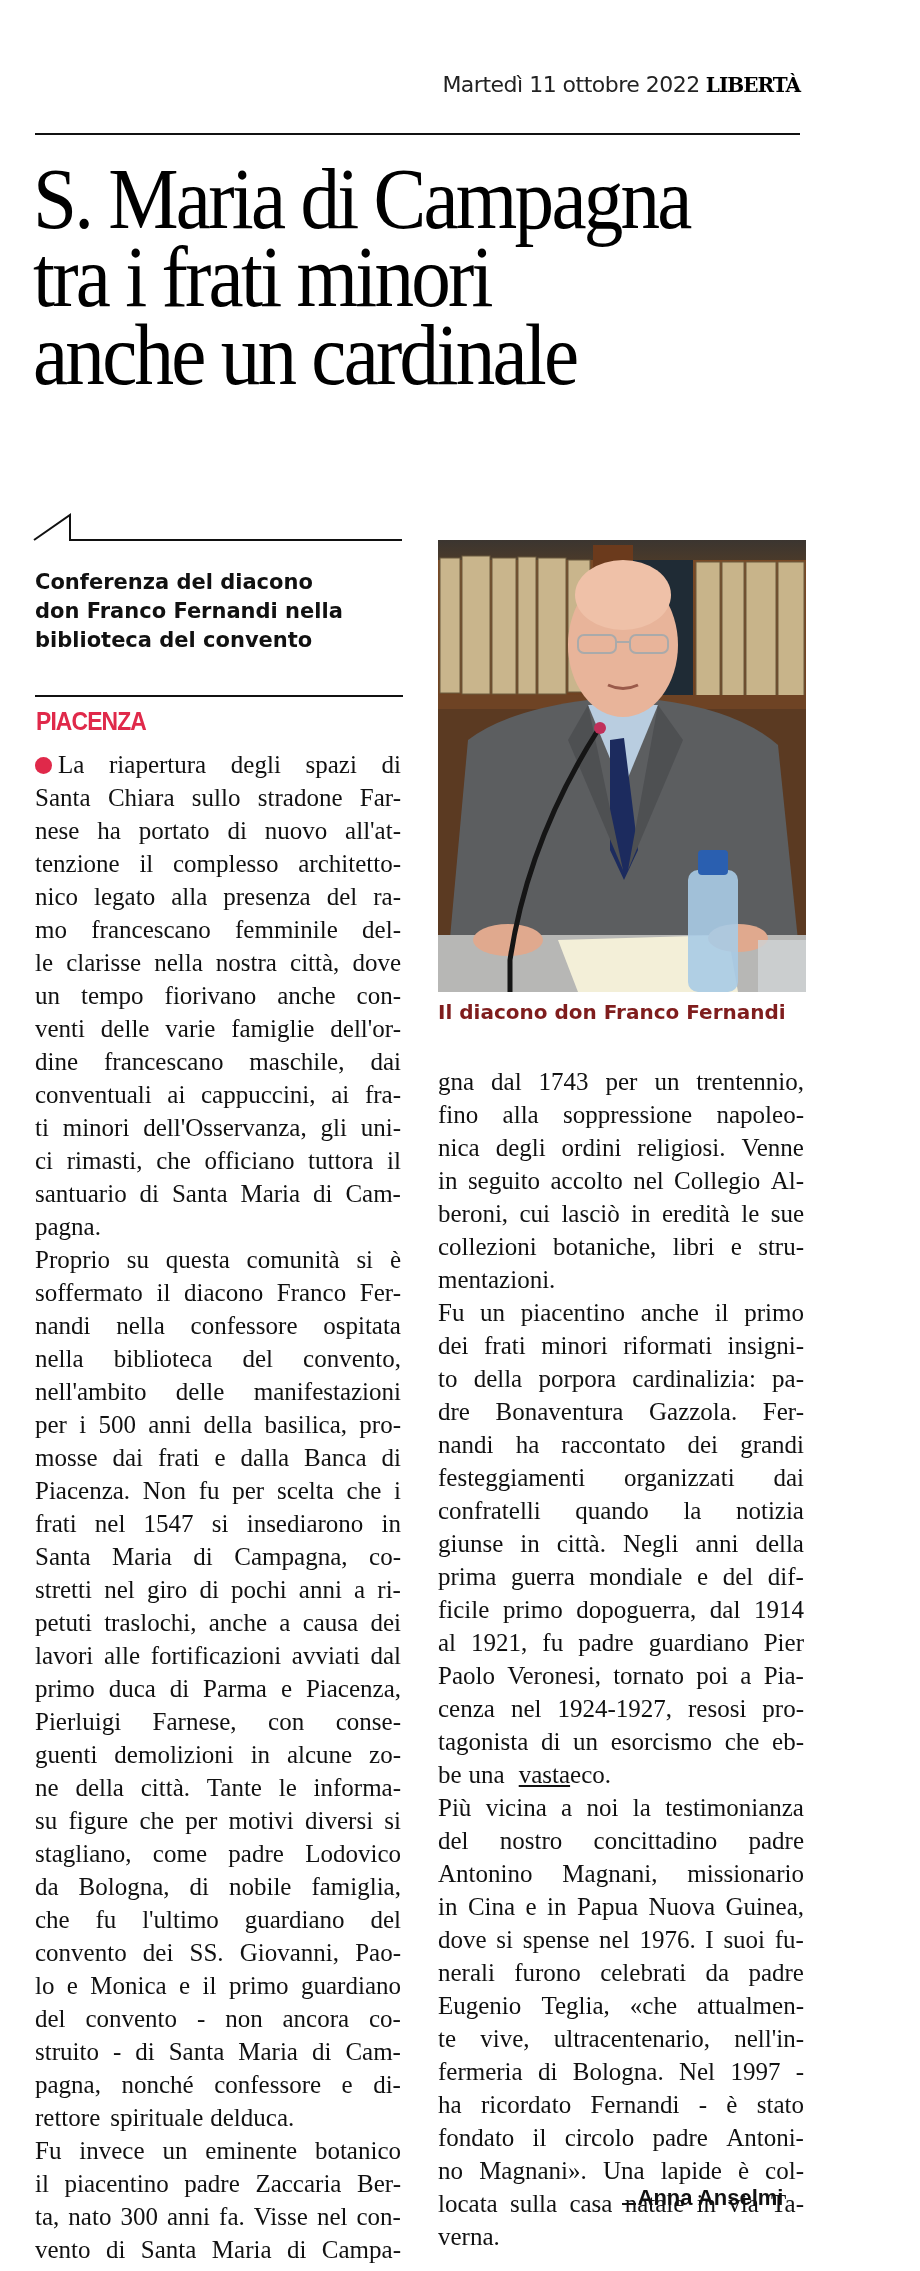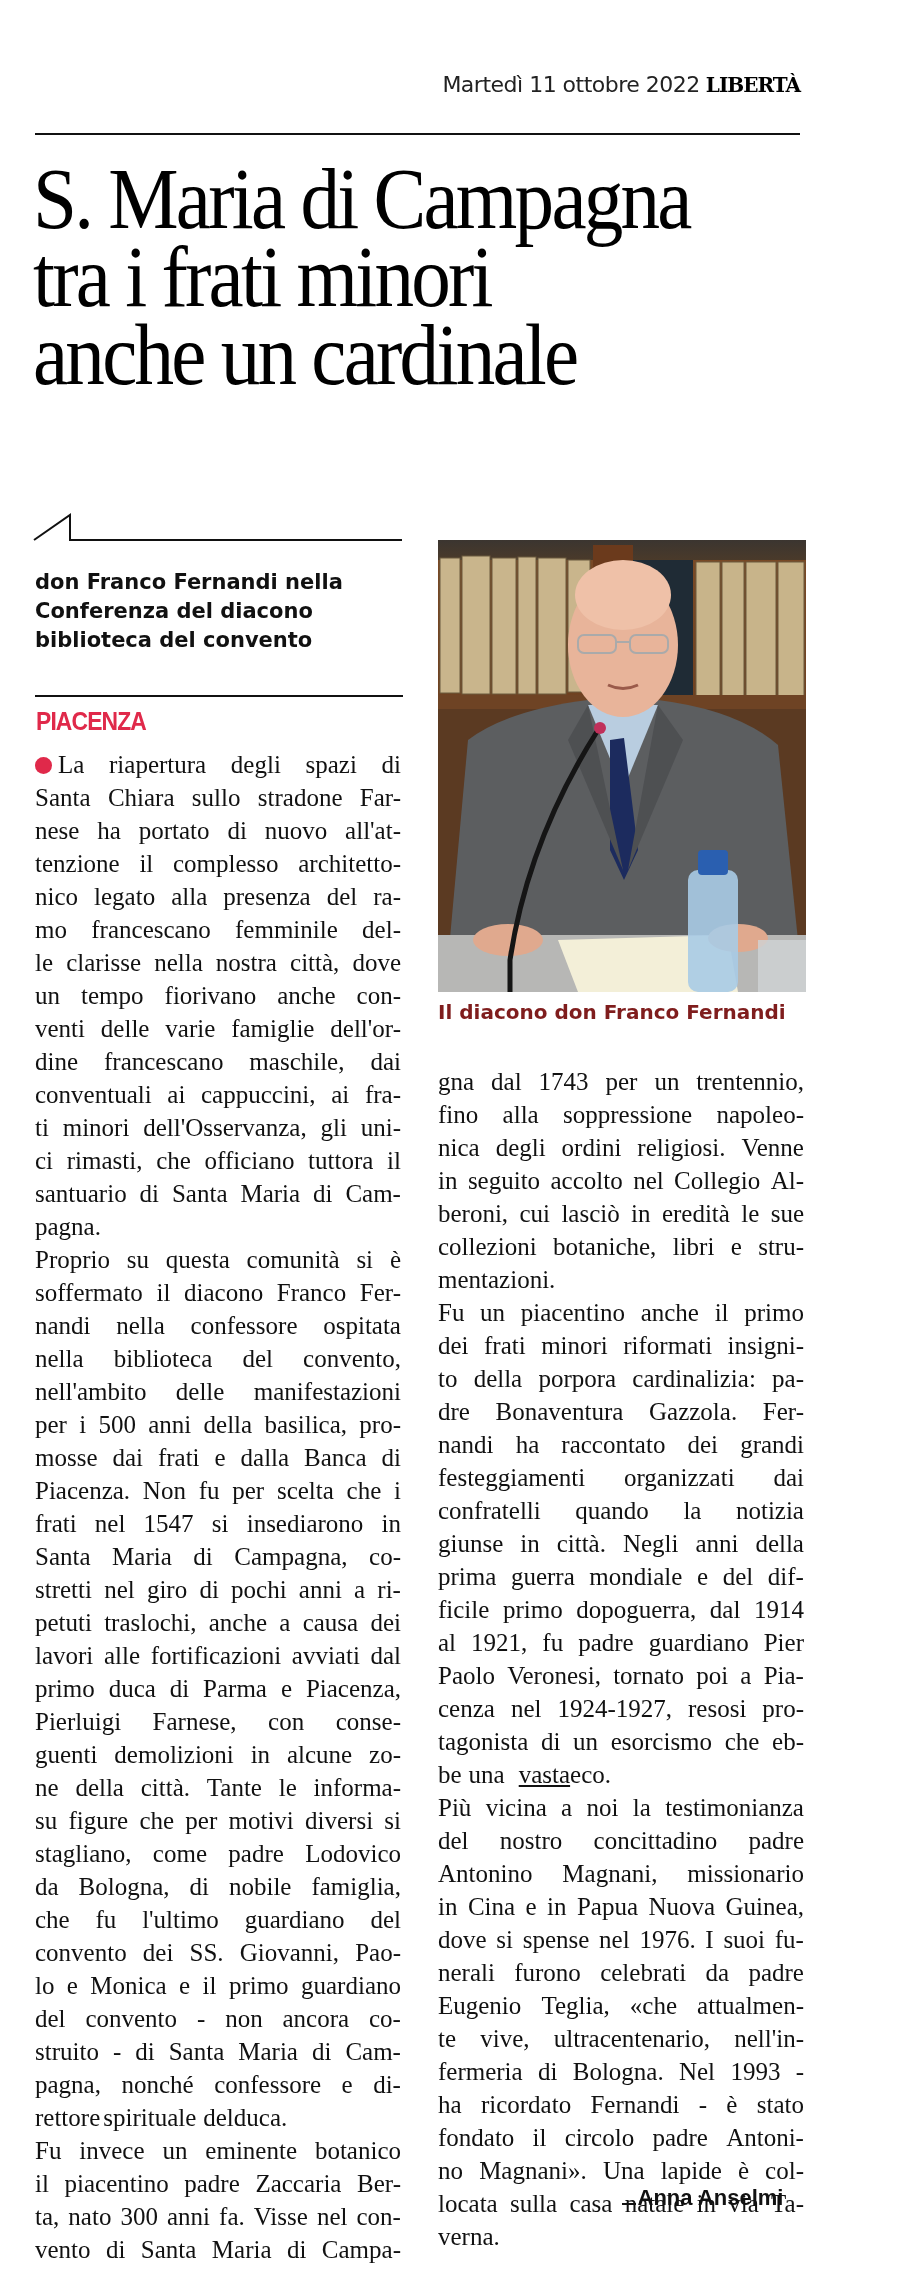--- a/index.html
+++ b/index.html
@@ -38,22 +38,22 @@
   <div>S. Maria di Campagna</div>
   <div>tra i frati minori</div>
   <div>anche un cardinale</div>
 </h1>
 
 <svg class="abs kicker-mark" viewBox="0 0 372 30" width="372" height="30">
   <polyline points="2,28 38,3 38,28 370,28" fill="none" stroke="#111" stroke-width="2"></polyline>
 </svg>
 
 <div class="abs summary">
+  <div>Conferenza del diacono</div>
   <div>don Franco Fernandi nella</div>
-  <div>Conferenza del diacono</div>
   <div>biblioteca del convento</div>
 </div>
 <div class="abs mid-rule"></div>
 
 <div class="abs location">PIACENZA</div>
 
 <div class="abs photo">
   <svg width="368" height="452" viewBox="0 0 368 452">
     <defs>
       <linearGradient id="shelf" x1="0" y1="0" x2="0" y2="1">
@@ -417,21 +417,21 @@
     </div>
     <div class="line">
       <span class="w">pagna,</span>
       <span class="w">nonché</span>
       <span class="w">confessore</span>
       <span class="w">e</span>
       <span class="w">di-</span>
     </div>
     <div class="line last">
       <span class="w">rettore</span>
-      <span class="w" style="margin-left: 3px;">spirituale</span>
+      <span class="w" style="margin-left: 10px;">spirituale</span>
       <span class="w" style="margin-left: 7px;">del</span>
       <span class="w" style="">duca.</span>
     </div>
     <div class="line">
       <span class="w">Fu</span>
       <span class="w">invece</span>
       <span class="w">un</span>
       <span class="w">eminente</span>
       <span class="w">botanico</span>
     </div>
@@ -672,21 +672,21 @@
       <span class="w">te</span>
       <span class="w">vive,</span>
       <span class="w">ultracentenario,</span>
       <span class="w">nell'in-</span>
     </div>
     <div class="line">
       <span class="w">fermeria</span>
       <span class="w">di</span>
       <span class="w">Bologna.</span>
       <span class="w">Nel</span>
-      <span class="w">1993</span>
+      <span class="w">1997</span>
       <span class="w">-</span>
     </div>
     <div class="line">
       <span class="w">ha</span>
       <span class="w">ricordato</span>
       <span class="w">Fernandi</span>
       <span class="w">-</span>
       <span class="w">è</span>
       <span class="w">stato</span>
     </div>

